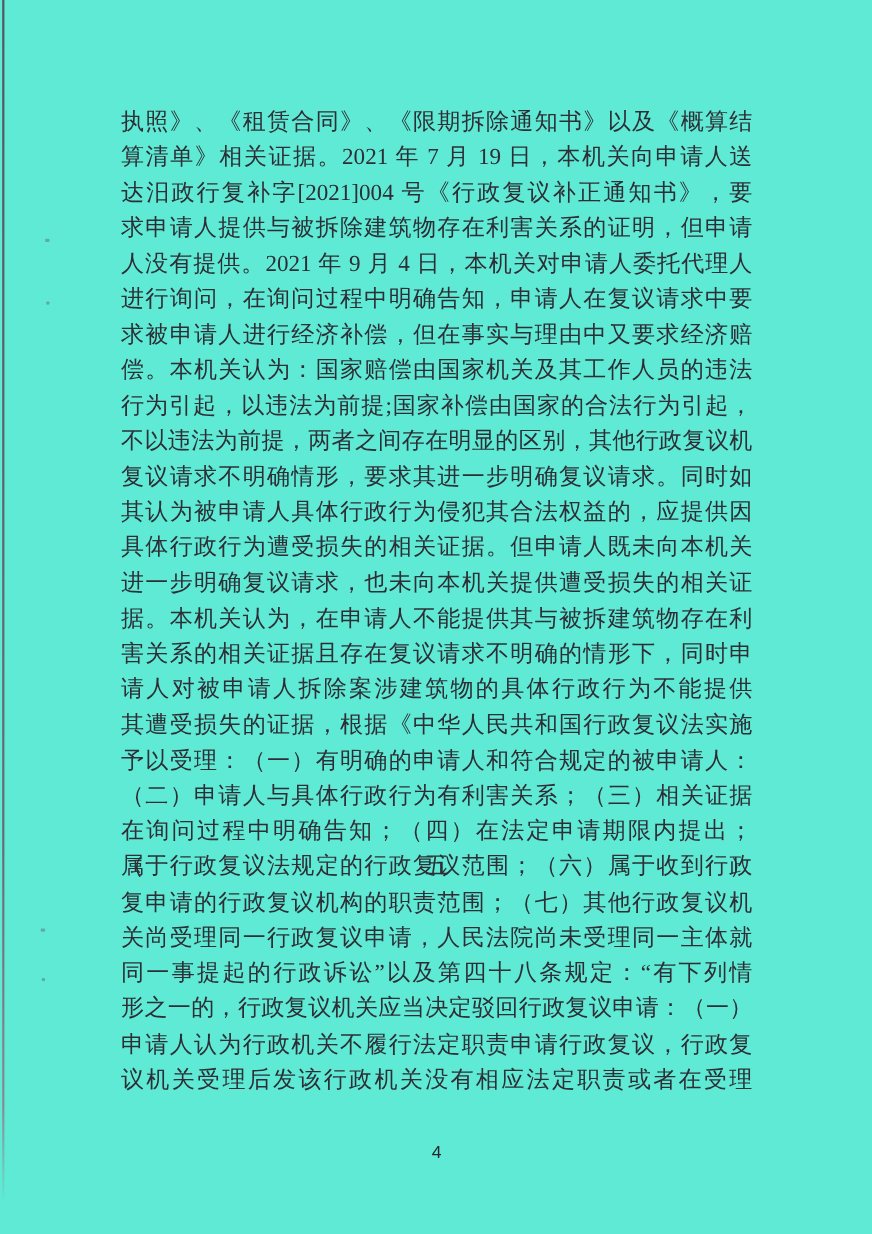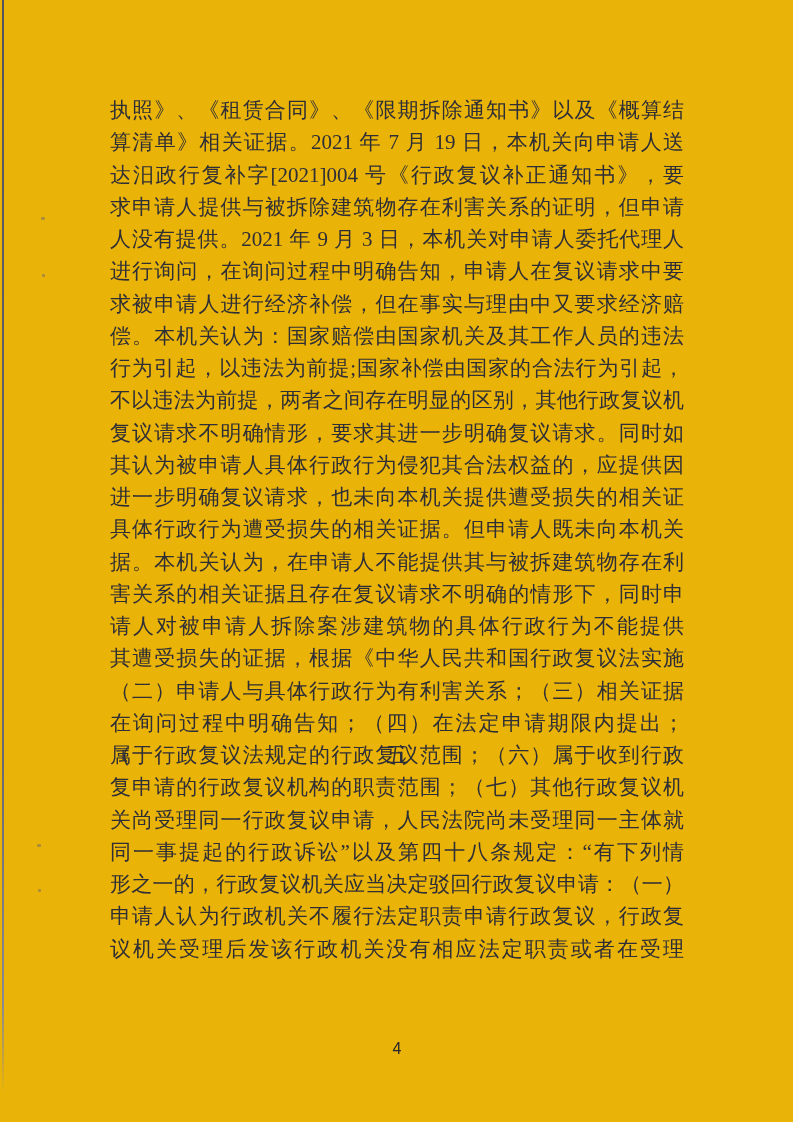--- a/index.html
+++ b/index.html
@@ -4,21 +4,21 @@
 <style>
   html, body {
     margin: 0;
     padding: 0;
     background: #e8e8e8;
   }
   .page {
     position: relative;
     width: 793px;
     height: 1122px;
-    background: #eab308;
+    background: #5eead4;
     overflow: hidden;
     font-family: "Liberation Serif", "DejaVu Serif", serif;
   }
   
   .scan-edge {
     position: absolute;
     left: 2px;
     top: 0;
     width: 2px;
     height: 1094px;
@@ -79,34 +79,35 @@
   <div class="speck s1"></div>
   <div class="speck s2"></div>
   <div class="speck s3"></div>
   <div class="speck s4"></div>
 
   <div class="body-text" id="body-text">
       <div class="text-line">执照》、《租赁合同》、《限期拆除通知书》以及《概算结</div>
       <div class="text-line">算清单》相关证据。2021 年 7 月 19 日，本机关向申请人送</div>
       <div class="text-line">达汨政行复补字[2021]004 号《行政复议补正通知书》，要</div>
       <div class="text-line">求申请人提供与被拆除建筑物存在利害关系的证明，但申请</div>
-      <div class="text-line">人没有提供。2021 年 9 月 3 日，本机关对申请人委托代理人</div>
+      <div class="text-line">人没有提供。2021 年 9 月 4 日，本机关对申请人委托代理人</div>
       <div class="text-line">进行询问，在询问过程中明确告知，申请人在复议请求中要</div>
       <div class="text-line">求被申请人进行经济补偿，但在事实与理由中又要求经济赔</div>
       <div class="text-line">偿。本机关认为：国家赔偿由国家机关及其工作人员的违法</div>
       <div class="text-line">行为引起，以违法为前提;国家补偿由国家的合法行为引起，</div>
       <div class="text-line">不以违法为前提，两者之间存在明显的区别，其他行政复议机</div>
       <div class="text-line">复议请求不明确情形，要求其进一步明确复议请求。同时如</div>
       <div class="text-line">其认为被申请人具体行政行为侵犯其合法权益的，应提供因</div>
+      <div class="text-line">具体行政行为遭受损失的相关证据。但申请人既未向本机关</div>
       <div class="text-line">进一步明确复议请求，也未向本机关提供遭受损失的相关证</div>
-      <div class="text-line">具体行政行为遭受损失的相关证据。但申请人既未向本机关</div>
       <div class="text-line">据。本机关认为，在申请人不能提供其与被拆建筑物存在利</div>
       <div class="text-line">害关系的相关证据且存在复议请求不明确的情形下，同时申</div>
       <div class="text-line">请人对被申请人拆除案涉建筑物的具体行政行为不能提供</div>
       <div class="text-line">其遭受损失的证据，根据《中华人民共和国行政复议法实施</div>
+      <div class="text-line">予以受理：（一）有明确的申请人和符合规定的被申请人：</div>
       <div class="text-line">（二）申请人与具体行政行为有利害关系；（三）相关证据</div>
       <div class="text-line">在询问过程中明确告知；（四）在法定申请期限内提出；（五）</div>
       <div class="text-line">属于行政复议法规定的行政复议范围；（六）属于收到行政</div>
       <div class="text-line">复申请的行政复议机构的职责范围；（七）其他行政复议机</div>
       <div class="text-line">关尚受理同一行政复议申请，人民法院尚未受理同一主体就</div>
       <div class="text-line">同一事提起的行政诉讼”以及第四十八条规定：“有下列情</div>
       <div class="text-line">形之一的，行政复议机关应当决定驳回行政复议申请：（一）</div>
       <div class="text-line">申请人认为行政机关不履行法定职责申请行政复议，行政复</div>
       <div class="text-line">议机关受理后发该行政机关没有相应法定职责或者在受理</div>
     </div>

